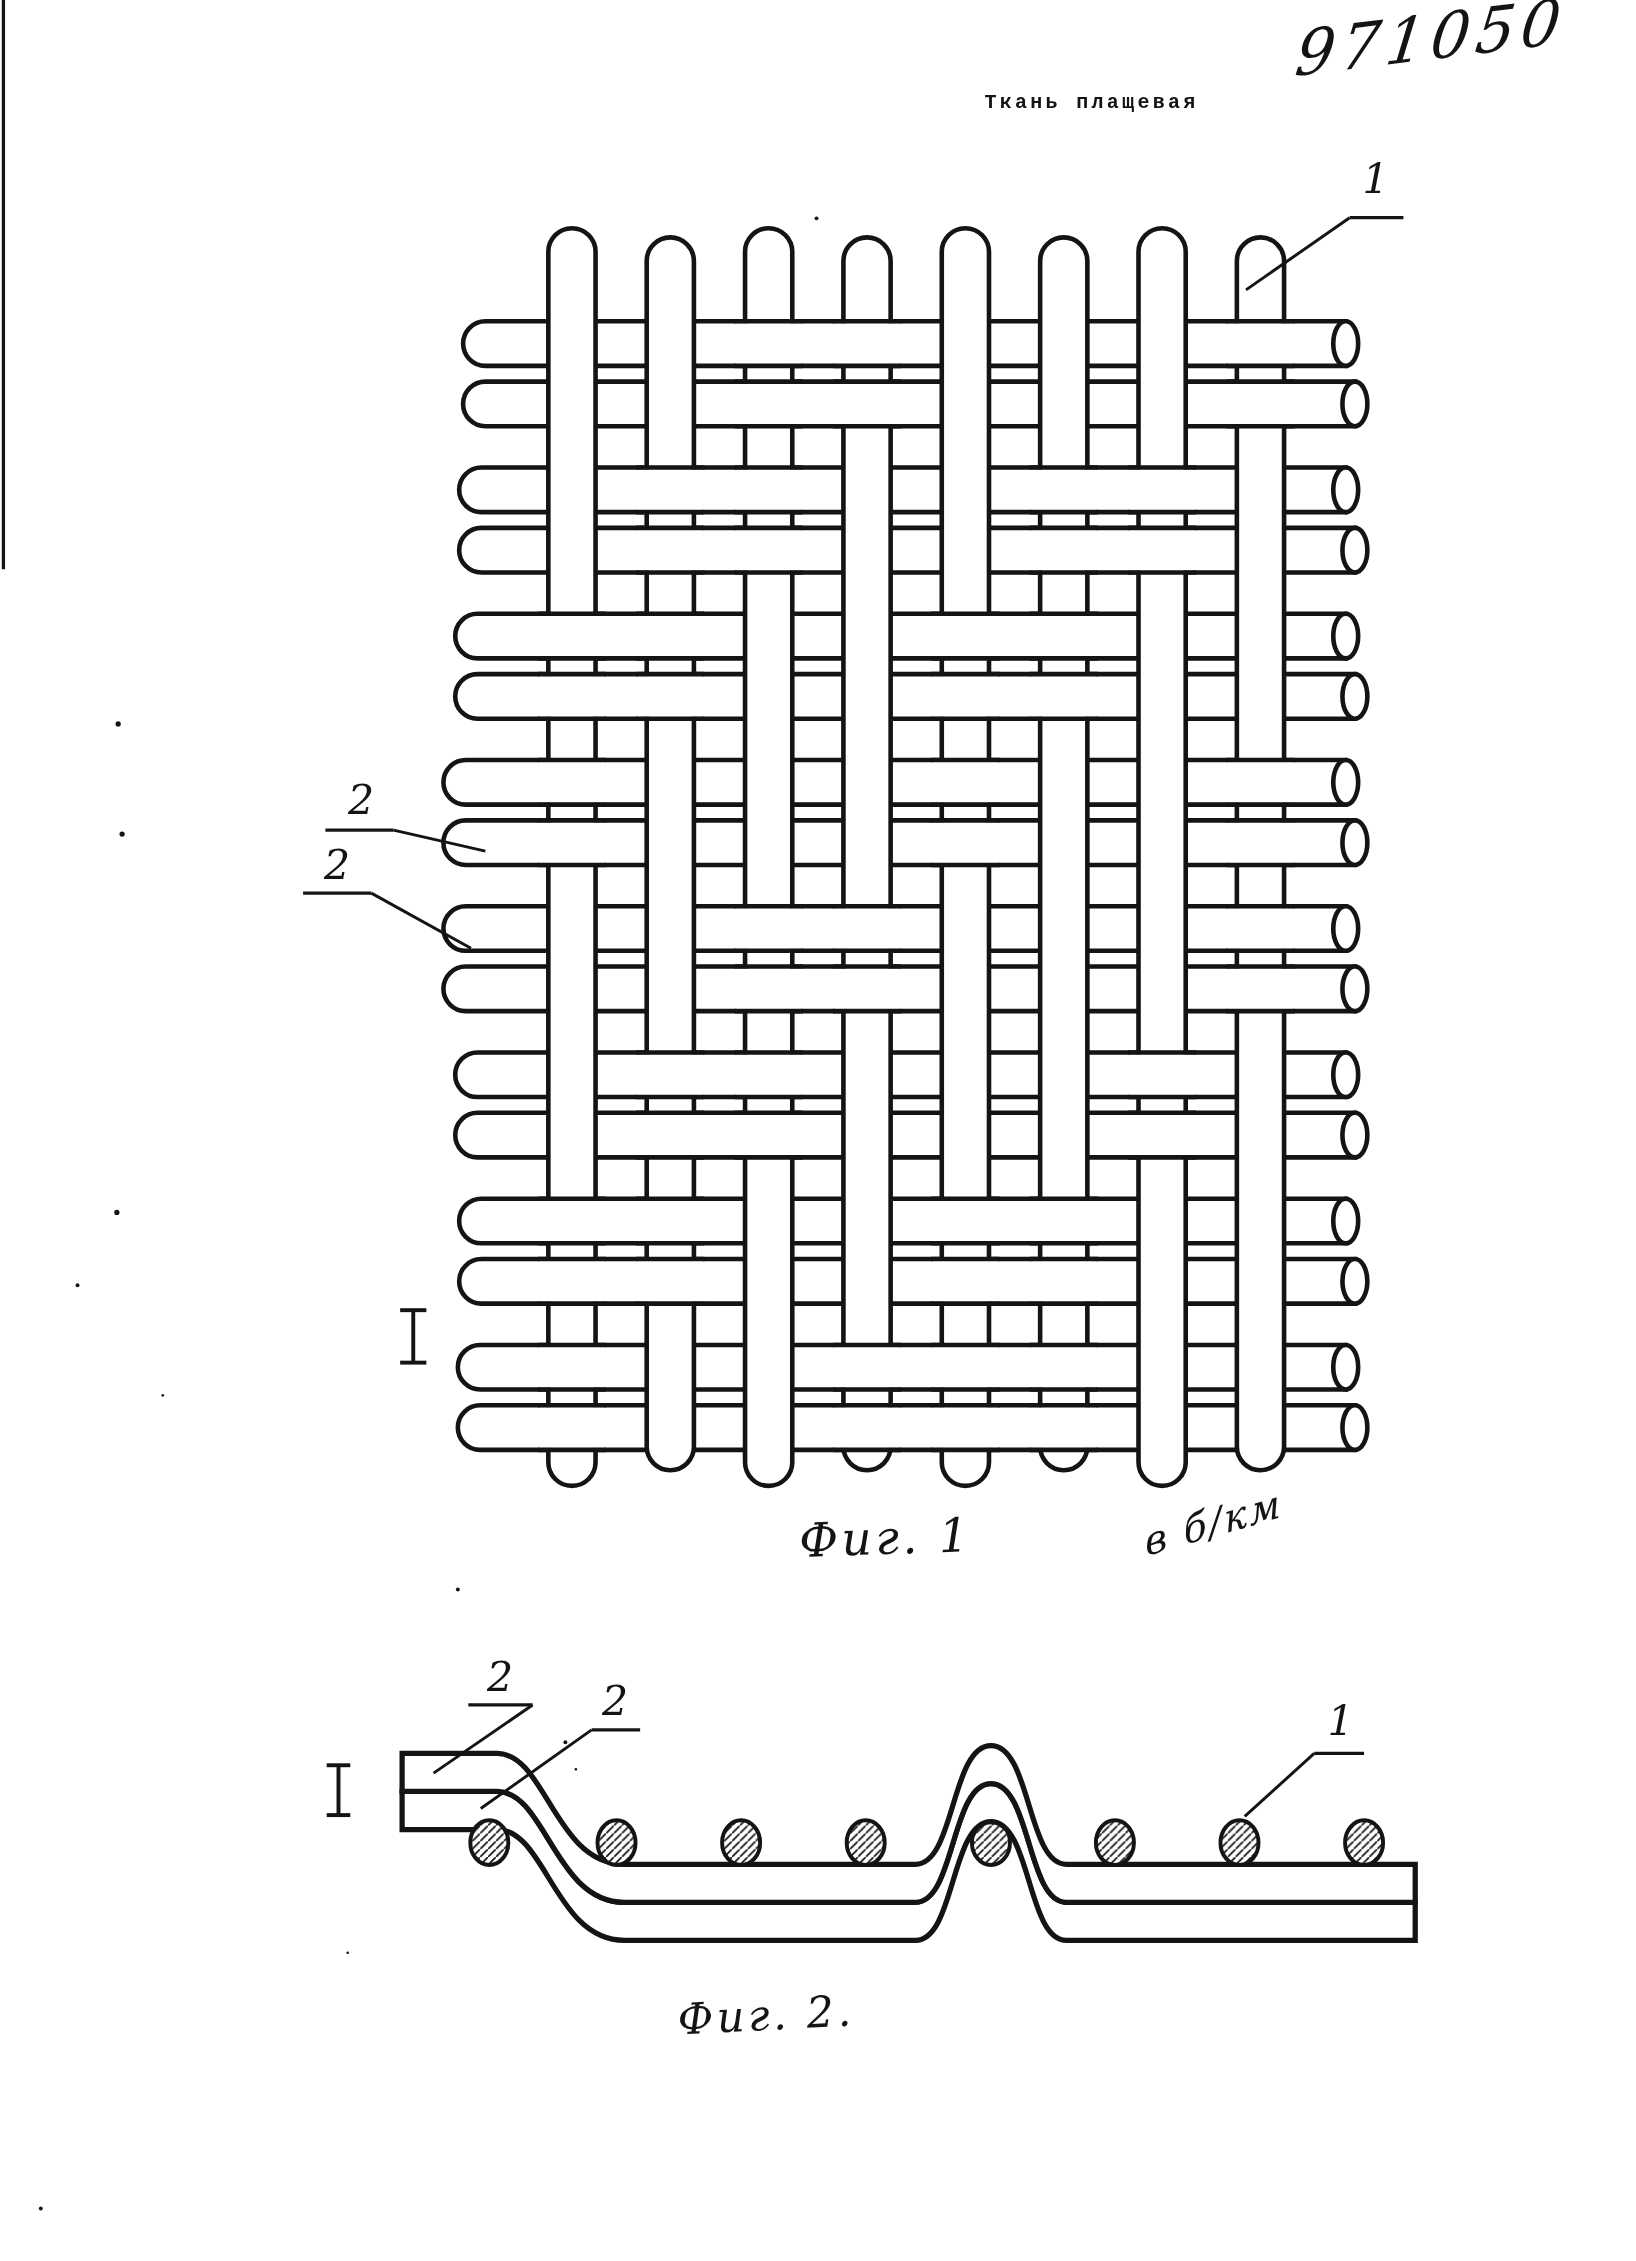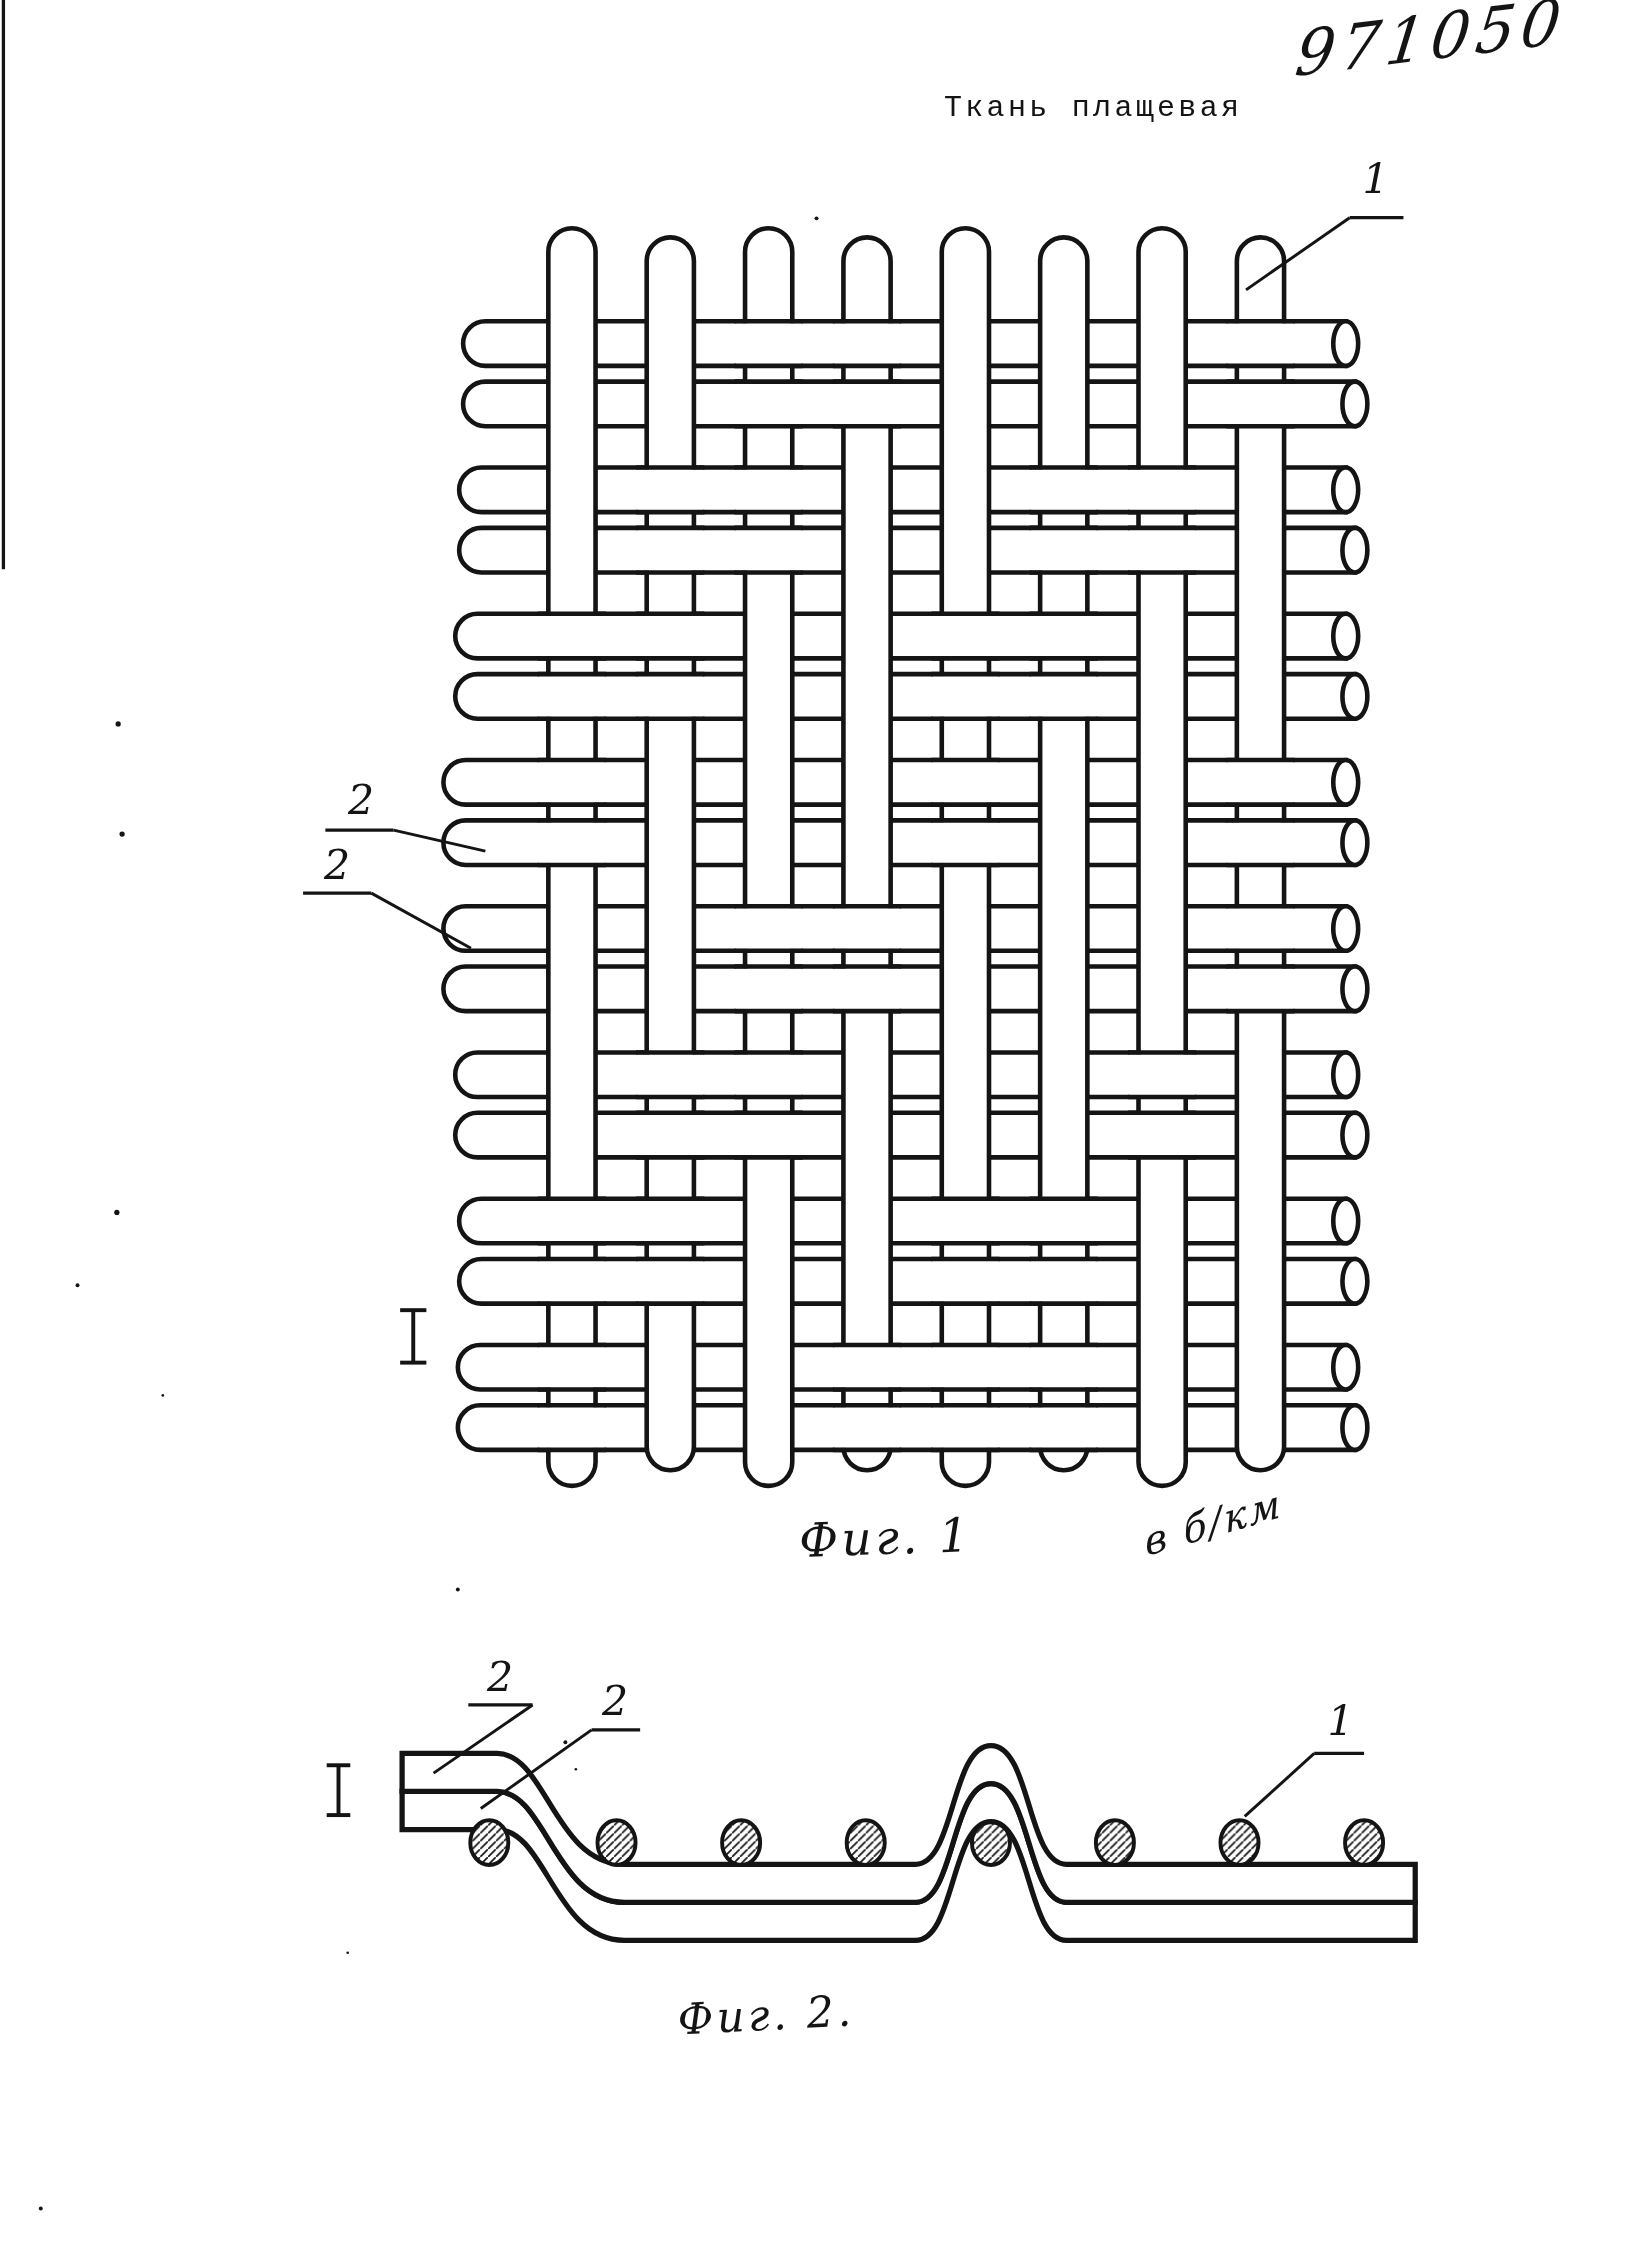--- a/index.html
+++ b/index.html
@@ -8,22 +8,22 @@
     font-family:"DejaVu Serif", serif; color:#141414; overflow:hidden;
   }
   .page svg{position:absolute; left:0; top:0;}
   .lbl{
     position:absolute; font-style:italic; text-align:center;
     font-family:"DejaVu Serif", serif; color:#141414; line-height:1;
     white-space:nowrap;
   }
   .ref-num{font-size:41px;}
   .doc-title{
-    font-family:"Liberation Mono", monospace; font-style:normal; font-weight:400;
-    font-size:30px; letter-spacing:3.3px;
+    font-family:"Liberation Mono", monospace; font-style:normal; font-weight:700;
+    font-size:20px; letter-spacing:3.3px;
   }
   .patent-no{
     font-size:62px; letter-spacing:5.9px;
     transform:rotate(-7deg) skewX(-14deg);
   }
   .caption1{font-size:47px; letter-spacing:3.3px; transform:rotate(-2deg);}
   .caption2{font-size:43px; letter-spacing:3.3px; transform:rotate(-3deg);}
   .hand-note{font-size:39px; letter-spacing:2.6px; transform:rotate(-16deg) skewX(-10deg);}
 </style>
 </head>

